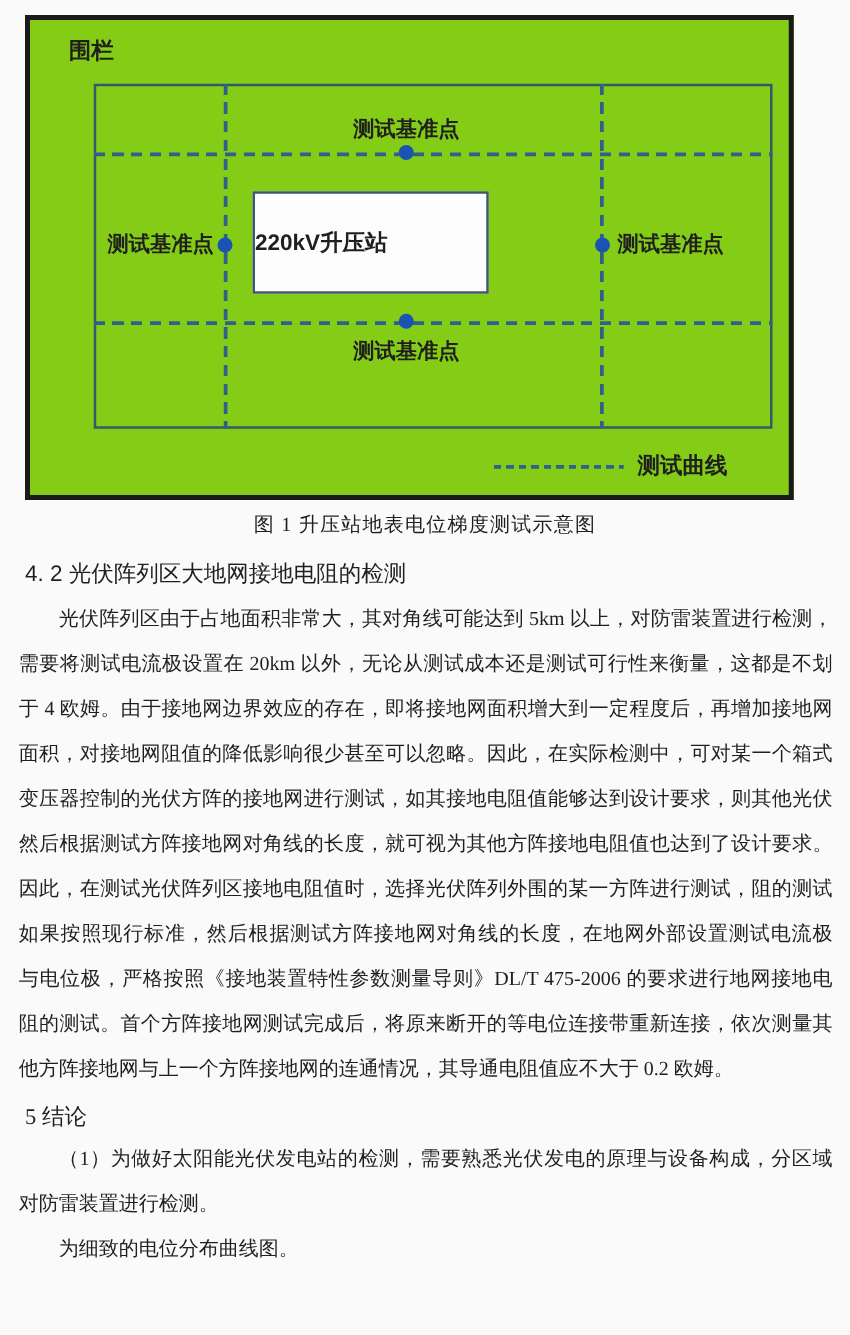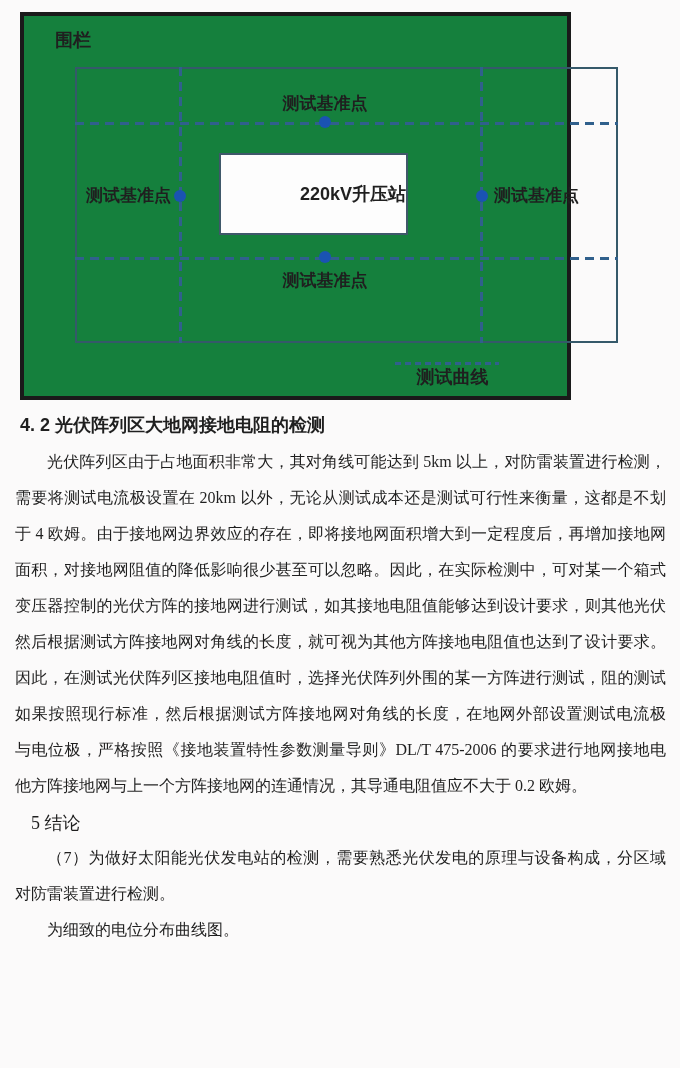--- a/index.html
+++ b/index.html
@@ -6,67 +6,67 @@
   body{
     width:680px;height:1068px;overflow:hidden;
     background:#fbfafa;color:#1f1f1f;
     font-family:"Liberation Sans","DejaVu Sans",sans-serif;
     position:relative;
   }
   .page{position:relative;width:680px;height:1068px;}
 
   
   .figure{
-    position:absolute;left:20px;top:12px;width:551px;height:388px;
+    position:absolute;left:20px;top:12px;width:615px;height:388px;
     box-sizing:border-box;border:4px solid var(--outer-border,#1a1a1a);
-    background:#15803d;
+    background:#84cc16;
   }
   .fence-label{position:absolute;left:31px;top:12px;font-size:18px;font-weight:bold;}
   .fence-rect{
     position:absolute;left:51px;top:51px;width:543px;height:276px;
     box-sizing:border-box;border:2px solid var(--fence-border,#35596a);
   }
   .dash-h{
     position:absolute;height:3px;
     background:repeating-linear-gradient(90deg,var(--dash-color,#30608c) 0 9px,transparent 9px 15px);
   }
   .dash-v{
     position:absolute;width:3px;
     background:repeating-linear-gradient(180deg,var(--dash-color,#30608c) 0 9px,transparent 9px 15px);
   }
   .station-box{
-    position:absolute;left:195px;top:137px;width:189px;height:82px;
+    position:absolute;left:178px;top:137px;width:189px;height:82px;
     box-sizing:border-box;border:2px solid var(--station-border,#3f586a);
-    display:flex;align-items:center;justify-content:flex-end;
+    display:flex;align-items:center;justify-content:flex-start;
     font-size:18px;font-weight:bold;background:#fdfdfd;
   }
   .dot{
     position:absolute;width:12px;height:12px;border-radius:50%;
     background:var(--dot-color,#1a53b2);
   }
   .ref-label{position:absolute;font-size:17px;font-weight:bold;line-height:22px;white-space:nowrap;}
   .centered{transform:translateX(-50%);}
-  .legend{position:absolute;left:371px;top:344px;display:flex;align-items:center;flex-direction:column;}
+  .legend{position:absolute;left:371px;top:344px;display:flex;align-items:center;}
   .legend-line{
     display:inline-block;width:104px;height:3px;margin-top:2px;
     background:repeating-linear-gradient(90deg,var(--dash-color,#30608c) 0 6px,transparent 6px 10px);
   }
   .legend-text{margin-left:11px;font-size:18px;font-weight:bold;line-height:24px;}
 
   
   .caption{
     margin-top:8px;text-align:center;font-size:16px;line-height:26px;
     font-family:"Liberation Serif","DejaVu Serif",serif;letter-spacing:1px;
   }
   .text-area{padding:0 14px 0 15px;}
   .h42{
-    margin:10px 0 4px 5px;font-size:18px;font-weight:bold;line-height:30px;
+    margin:10px 0 4px 5px;font-size:18px;font-weight:normal;line-height:30px;
   }
   .h5{
-    margin:4px 0 2px 16px;font-size:18px;font-weight:normal;line-height:30px;
+    margin:4px 0 2px 5px;font-size:18px;font-weight:normal;line-height:30px;
     font-family:"Liberation Serif","DejaVu Serif",serif;
   }
   .p-lines div{
     font-size:16px;line-height:36px;
     text-align:justify;text-align-last:justify;
     font-family:"Liberation Serif","DejaVu Serif",serif;
   }
   .p-lines div:first-child{text-indent:2em;}
   .p-lines div:last-child{text-align-last:left;}
 </style>
@@ -100,40 +100,42 @@
     <div class="ref-label" style="left:470px;top:169px;">测试基准点</div>
 
     <div class="legend">
       <span class="legend-line"></span>
       <span class="legend-text">测试曲线</span>
     </div>
   </div>
 
   <div style="height:400px;"></div>
 
+  <div class="caption">图 1 升压站地表电位梯度测试示意图</div>
 
   <div class="text-area">
 
     <div class="h42">4. 2 光伏阵列区大地网接地电阻的检测</div>
     <div class="p-lines">
         <div>光伏阵列区由于占地面积非常大，其对角线可能达到 5km 以上，对防雷装置进行检测，</div>
         <div>需要将测试电流极设置在 20km 以外，无论从测试成本还是测试可行性来衡量，这都是不划</div>
         <div>于 4 欧姆。由于接地网边界效应的存在，即将接地网面积增大到一定程度后，再增加接地网</div>
         <div>面积，对接地网阻值的降低影响很少甚至可以忽略。因此，在实际检测中，可对某一个箱式</div>
         <div>变压器控制的光伏方阵的接地网进行测试，如其接地电阻值能够达到设计要求，则其他光伏</div>
         <div>然后根据测试方阵接地网对角线的长度，就可视为其他方阵接地电阻值也达到了设计要求。</div>
         <div>因此，在测试光伏阵列区接地电阻值时，选择光伏阵列外围的某一方阵进行测试，阻的测试</div>
         <div>如果按照现行标准，然后根据测试方阵接地网对角线的长度，在地网外部设置测试电流极</div>
         <div>与电位极，严格按照《接地装置特性参数测量导则》DL/T 475-2006 的要求进行地网接地电</div>
+        <div>阻的测试。首个方阵接地网测试完成后，将原来断开的等电位连接带重新连接，依次测量其</div>
         <div>他方阵接地网与上一个方阵接地网的连通情况，其导通电阻值应不大于 0.2 欧姆。</div>
       </div>
 
     <div class="h5">5 结论</div>
     <div class="p-lines">
-        <div>（7）为做好太阳能光伏发电站的检测，需要熟悉光伏发电的原理与设备构成，分区域</div>
+        <div>（1）为做好太阳能光伏发电站的检测，需要熟悉光伏发电的原理与设备构成，分区域</div>
         <div>对防雷装置进行检测。</div>
       </div>
     <div class="p-lines">
         <div>为细致的电位分布曲线图。</div>
       </div>
   </div>
 
 </div>
 
 </body></html>

